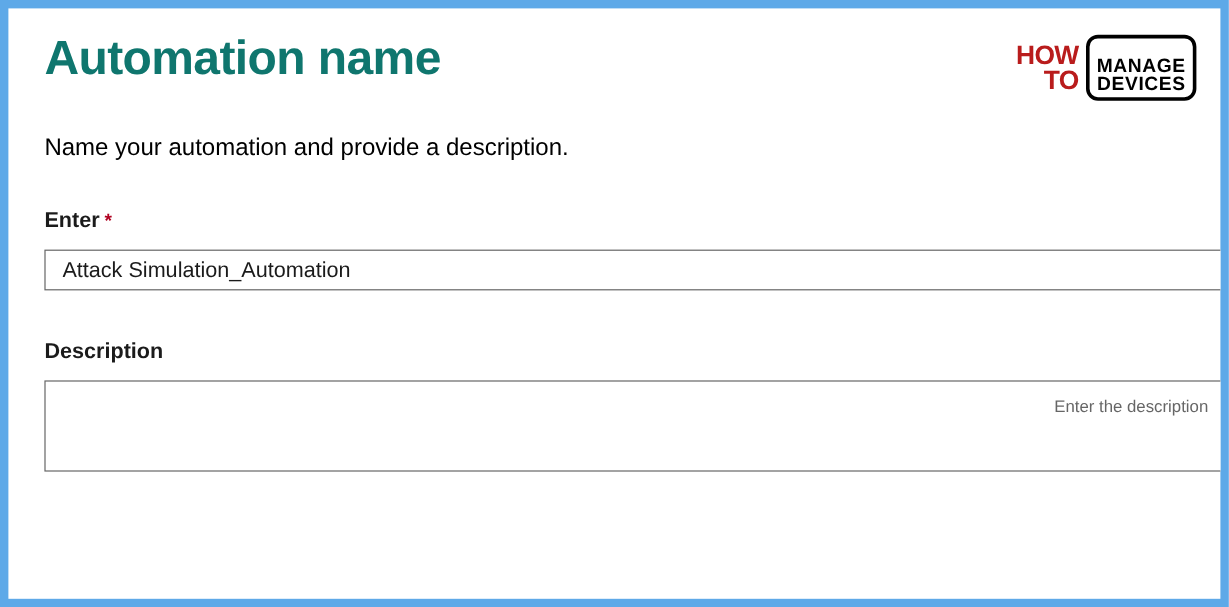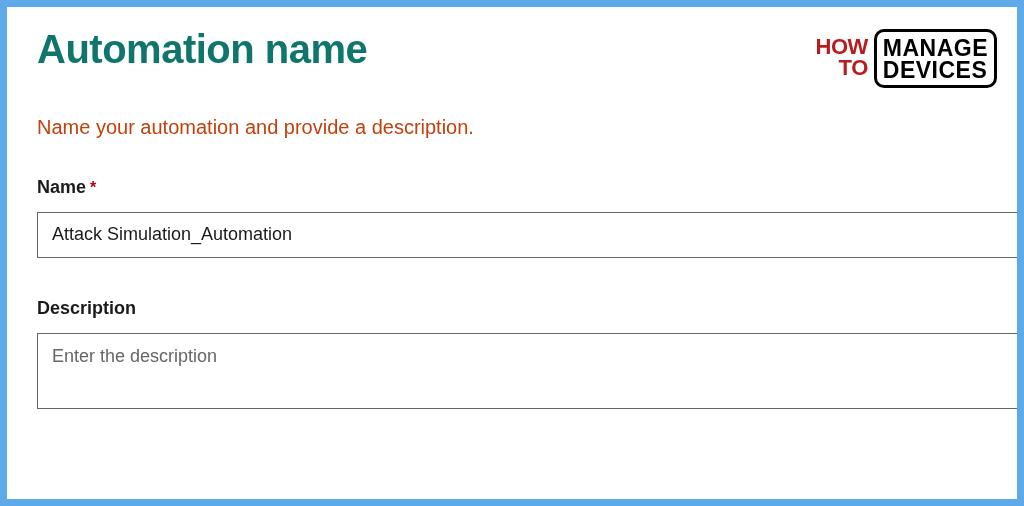--- a/index.html
+++ b/index.html
@@ -46,33 +46,33 @@
       font-family: "Arial Narrow", "Segoe UI", sans-serif;
       font-weight: 800;
       font-size: 22px;
       line-height: 0.95;
       letter-spacing: -0.5px;
       color: #b91c1c;
     }
     .logo-box {
       border: 3px solid #000;
       border-radius: 10px;
-      padding: 6px 6px 3px 6px;
+      padding: 16px 6px 3px 6px;
       font-family: "Arial Narrow", "Segoe UI", sans-serif;
       font-weight: 900;
-      font-size: 23px;
+      font-size: 16px;
       line-height: 0.95;
       letter-spacing: 0.5px;
       color: #000;
-      text-align: left;
+      text-align: right;
     }
     .subtitle {
       margin-top: 28px;
       font-size: 20px;
-      color: #c2410c;
+      color: #000000;
       font-weight: 400;
     }
     .form-group {
       margin-top: 38px;
     }
     .form-group.second {
       margin-top: 40px;
     }
     .label {
       font-size: 18px;
@@ -80,41 +80,42 @@
       color: #1b1b1b;
     }
     .required {
       color: #b00020;
       margin-left: 4px;
       font-weight: 700;
     }
     .input-text {
       margin-top: 14px;
       width: 100.5%;
-      height: 46px;
+      height: 34px;
       border: 1px solid #666;
       padding: 0 14px;
       font-size: 18px;
       font-family: inherit;
       color: #1b1b1b;
       background: #fff;
       outline: none;
     }
     .input-textarea {
       margin-top: 14px;
       width: 100.5%;
       height: 76px;
       border: 1px solid #666;
       padding: 12px 14px;
-      font-size: 18px;
+      font-size: 14px;
       font-family: inherit;
       color: #1b1b1b;
       background: #fff;
       resize: none;
       outline: none;
+      text-align: right;
     }
     ::placeholder {
       color: #666;
     }
   </style>
 </head>
 <body>
 
 <div class="frame">
   <div class="header-row">
@@ -127,21 +128,21 @@
       <div class="logo-box">
         <div>MANAGE</div>
         <div>DEVICES</div>
       </div>
     </div>
   </div>
 
   <p class="subtitle">Name your automation and provide a description.</p>
 
   <div class="form-group">
-    <span class="label">Name</span><span class="required">*</span>
+    <span class="label">Enter</span><span class="required">*</span>
     <input type="text" class="input-text" value="Attack Simulation_Automation" style="">
   </div>
 
   <div class="form-group second">
     <span class="label">Description</span>
     <textarea class="input-textarea" placeholder="Enter the description" style=""></textarea>
   </div>
 </div>
 
 </body></html>

